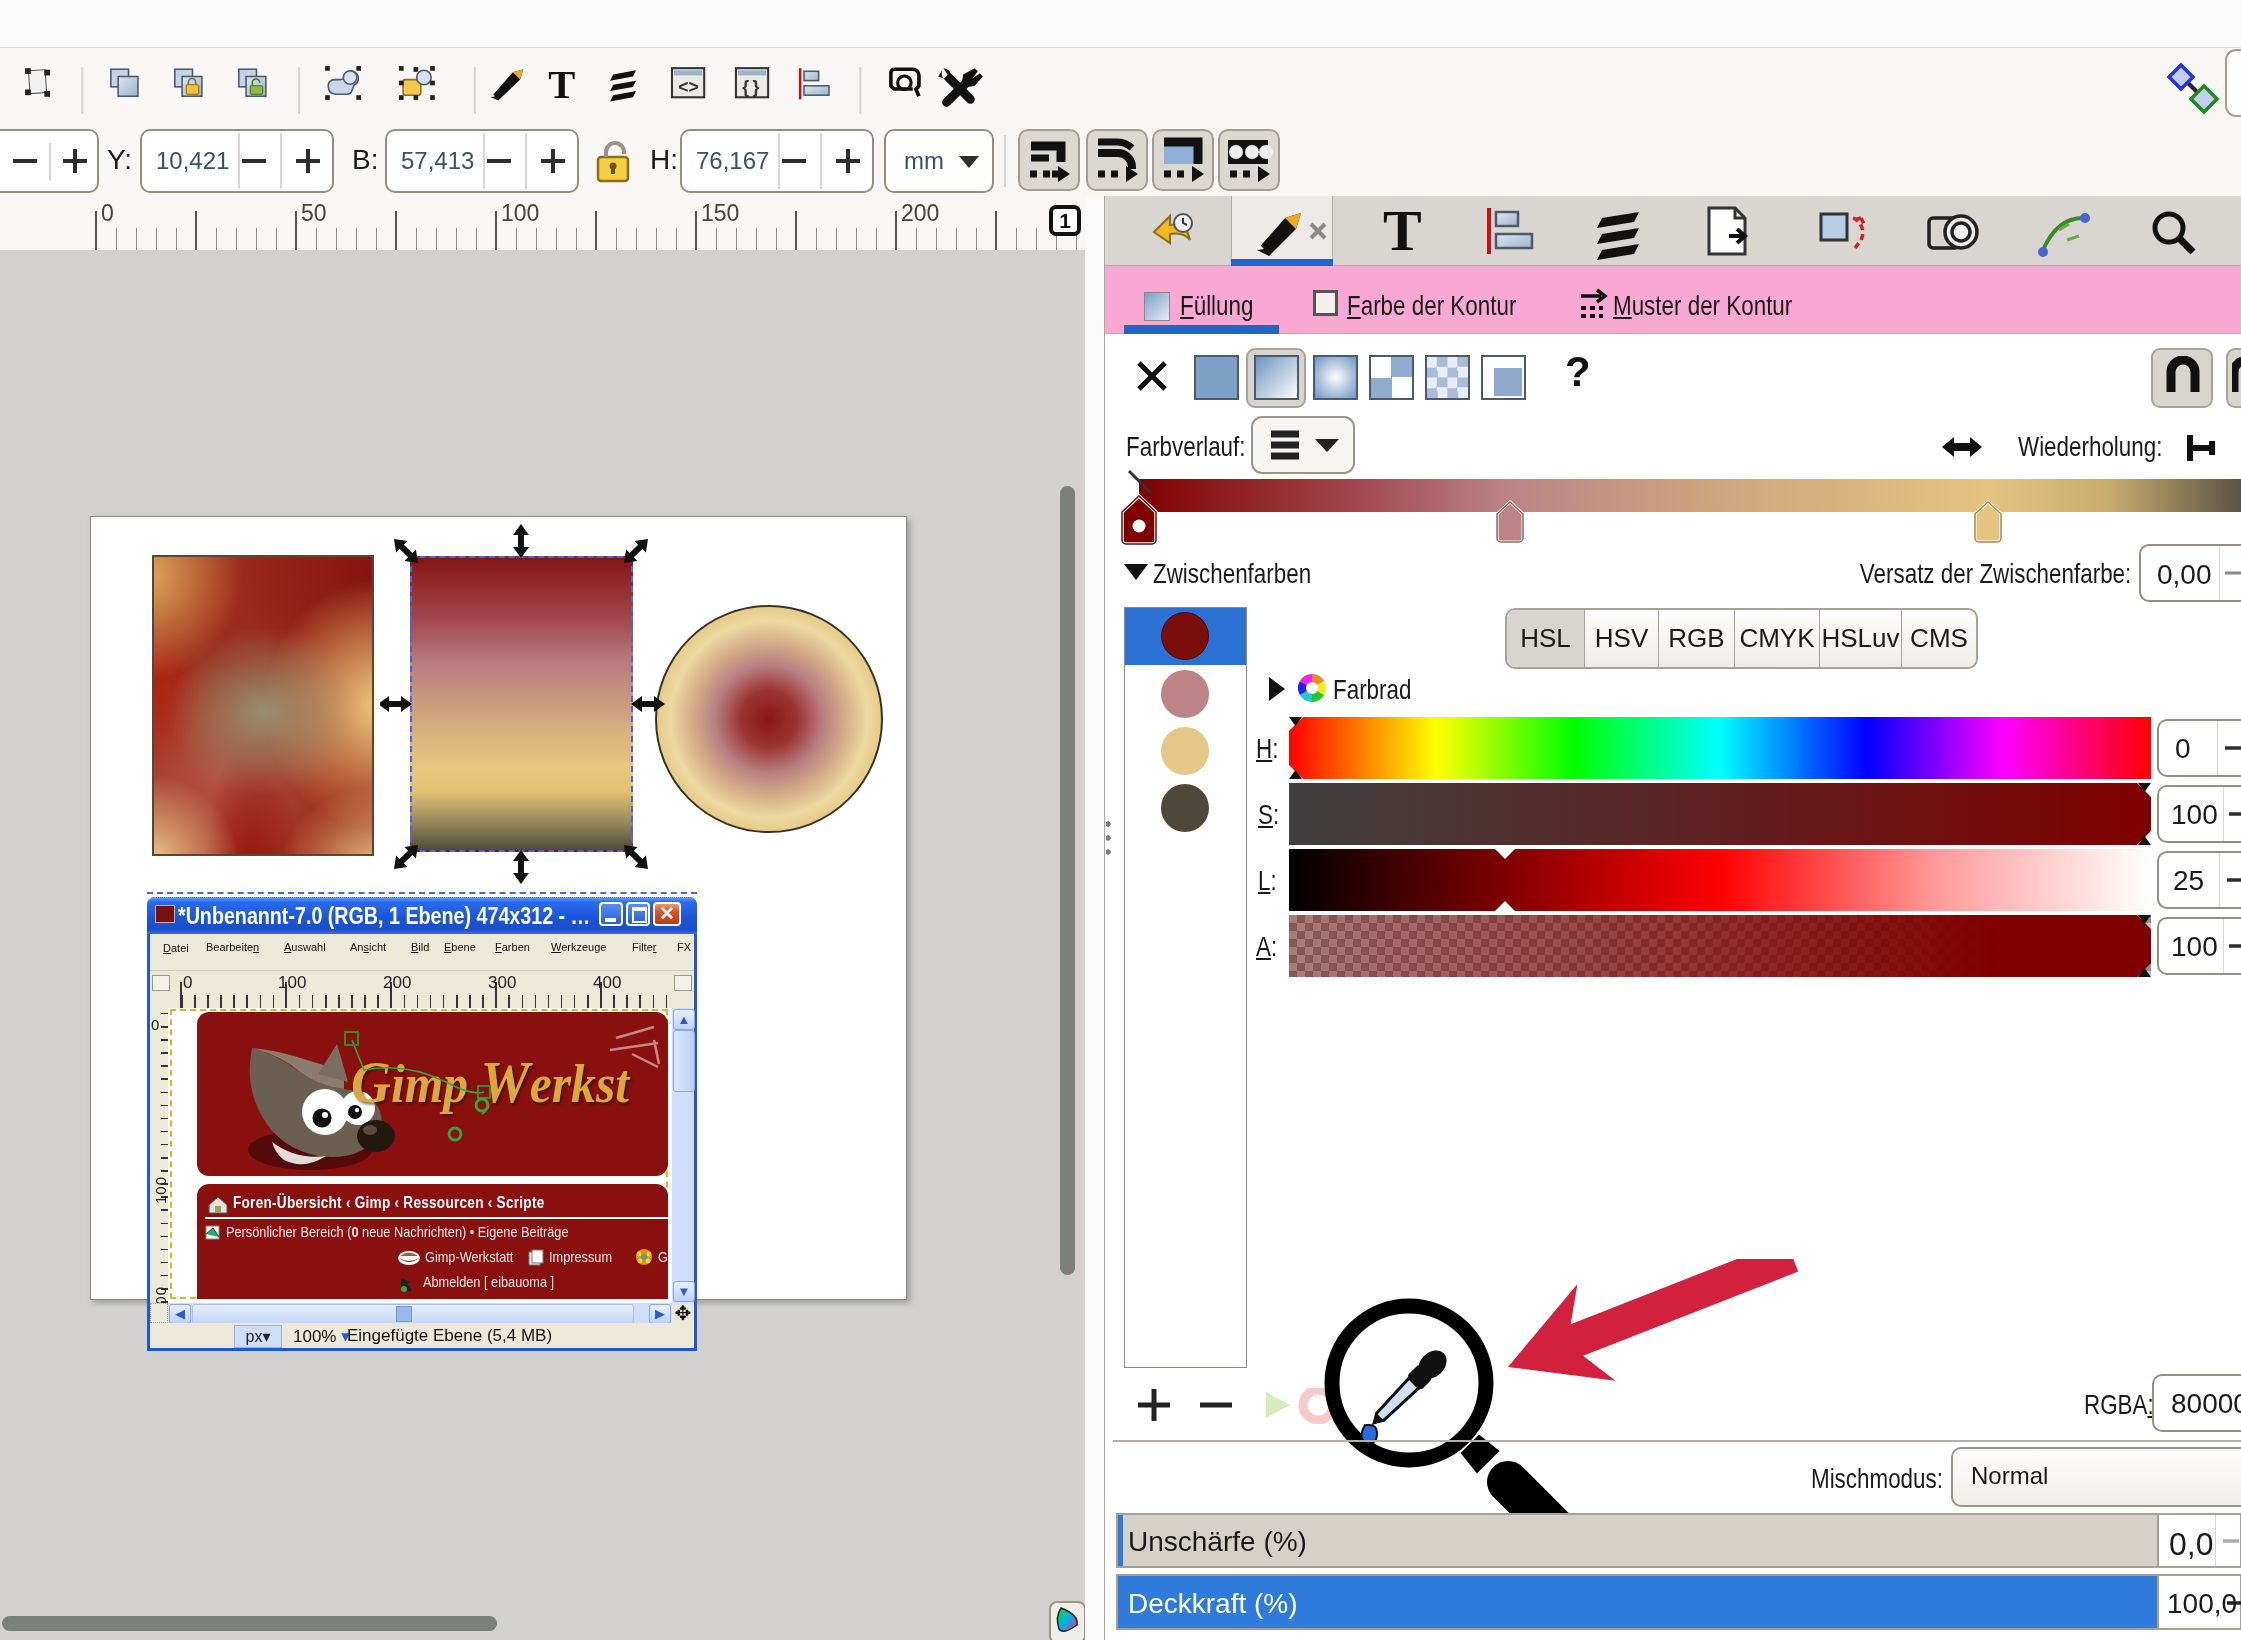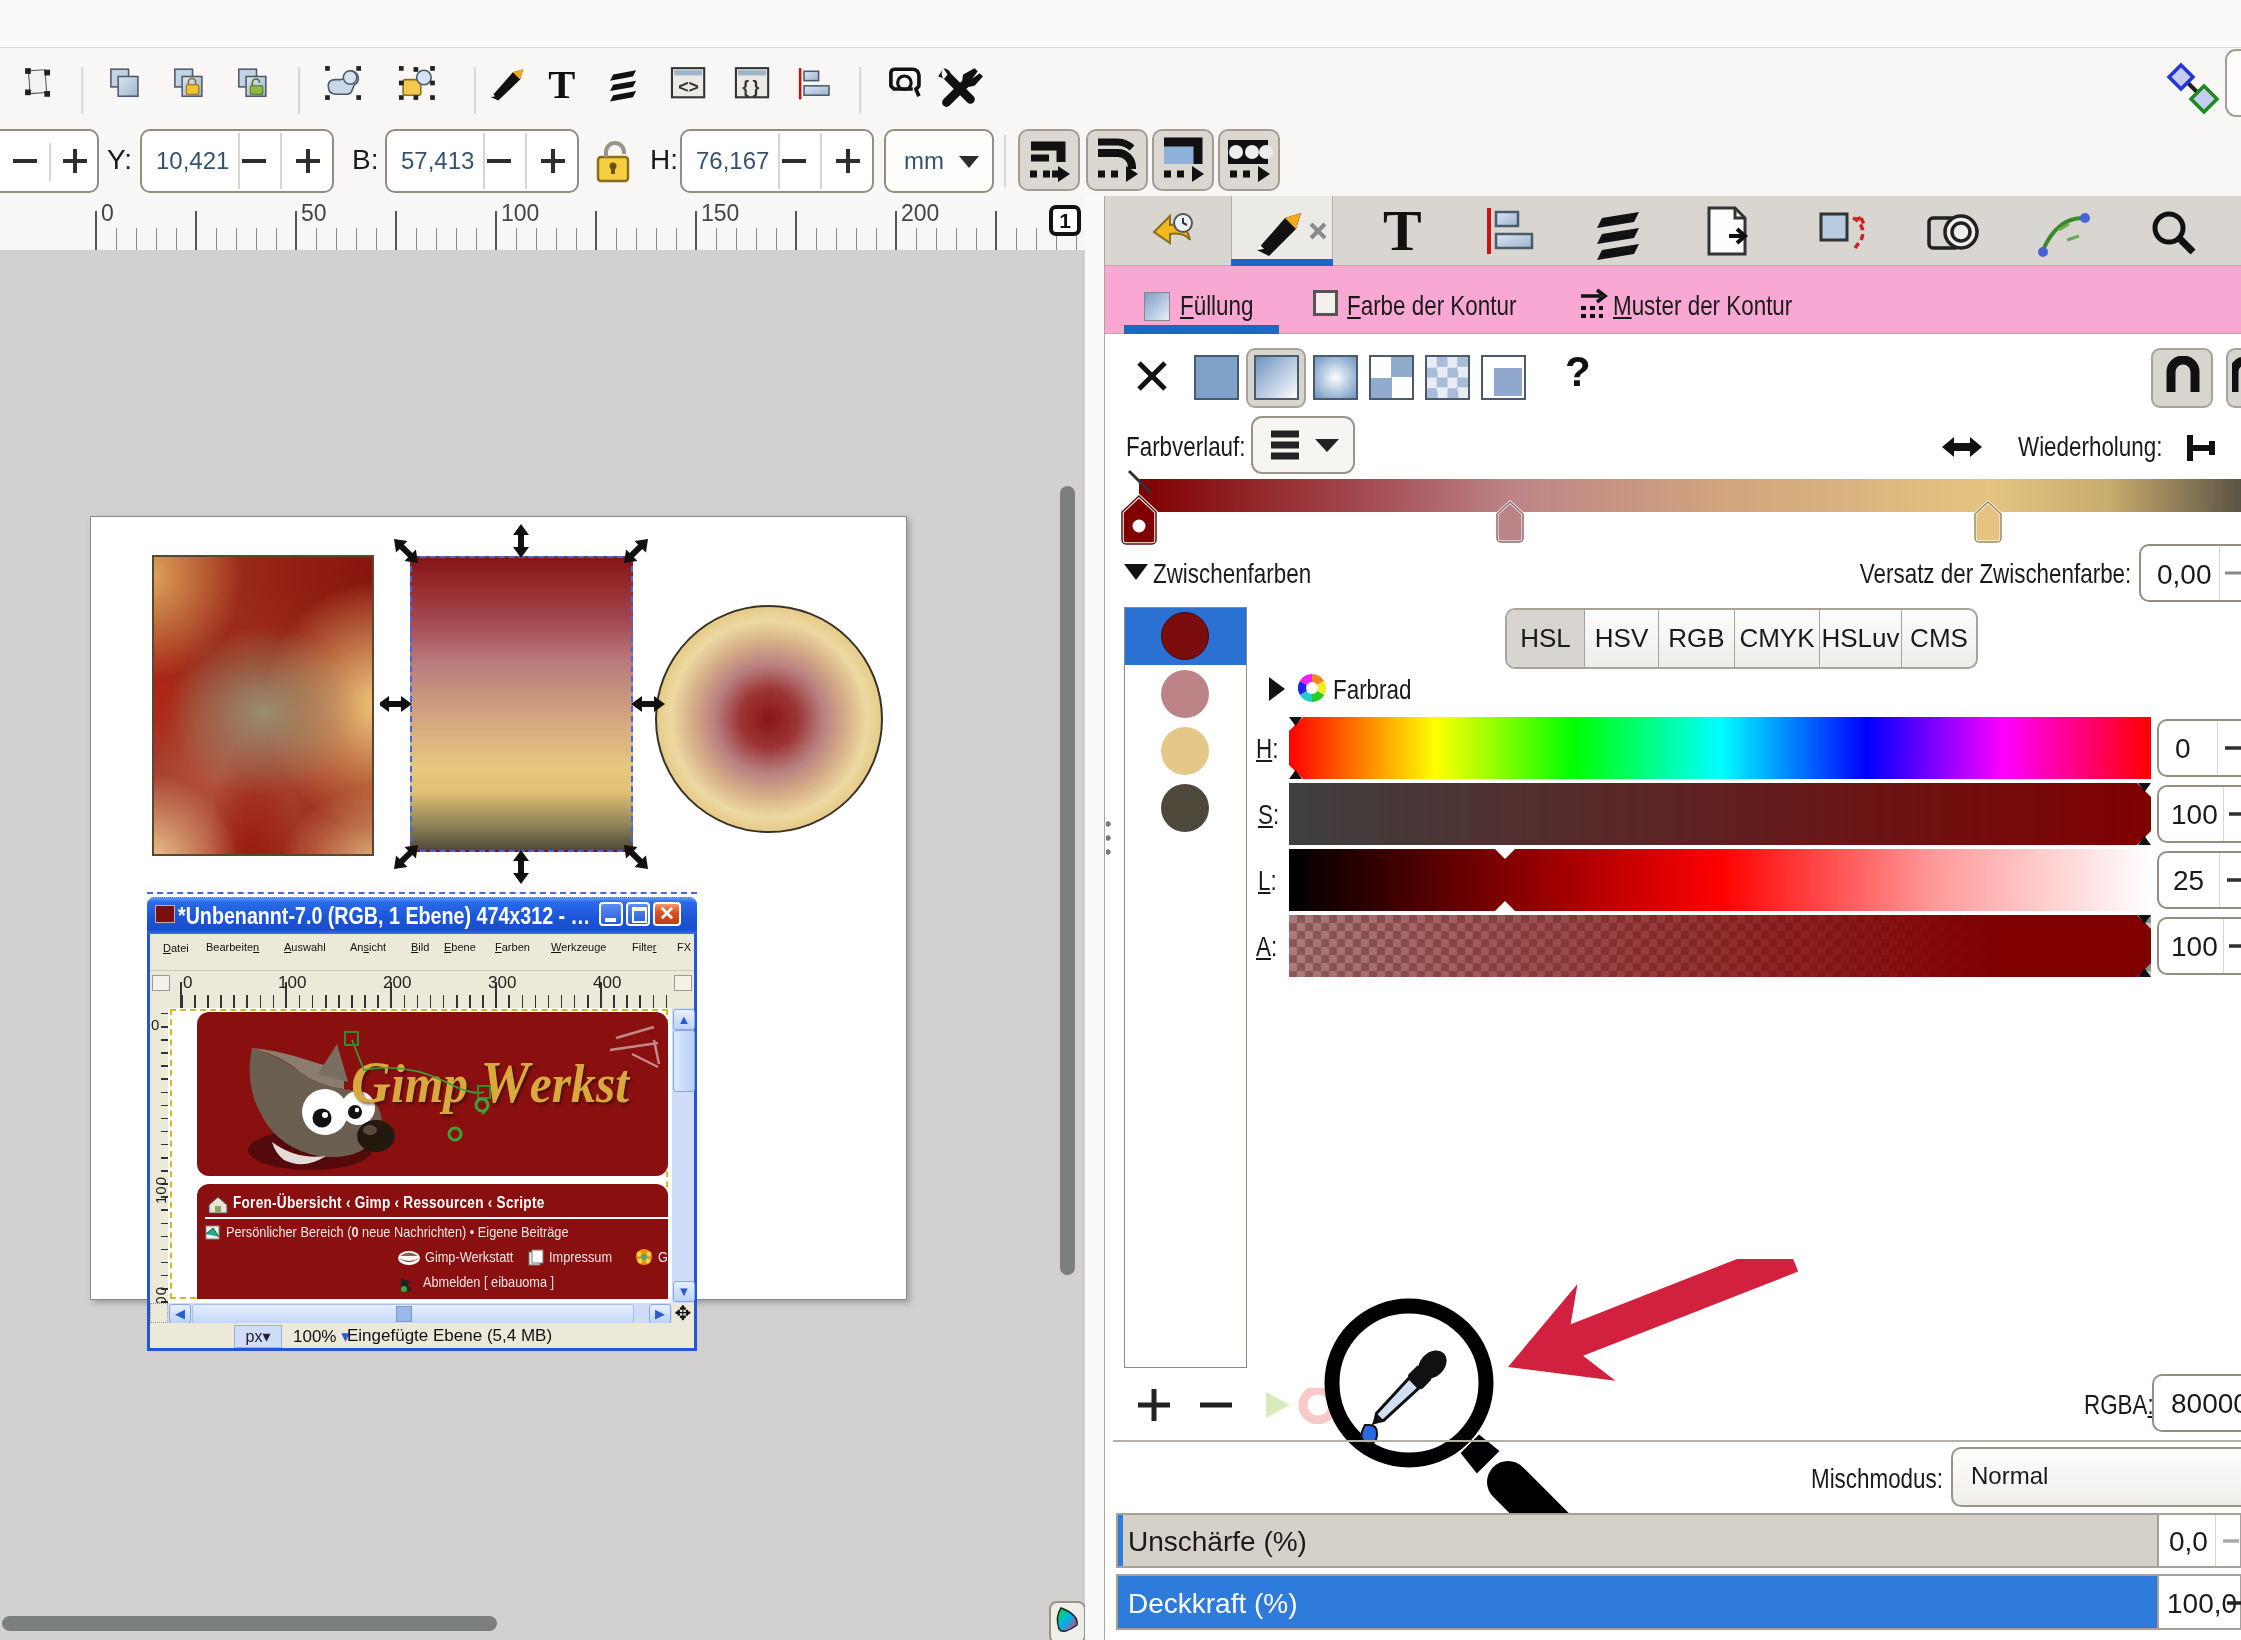--- a/index.html
+++ b/index.html
@@ -756,21 +756,21 @@
     <span class="abs panlblr" style="right:299px;top:1129px;">Mischmodus:</span>
     <div class="abs" style="left:846px;top:1113px;width:291px;height:60px;background:linear-gradient(#fdfdfc,#f0eeea);border:2px solid #99938a;border-radius:10px 0 0 10px;border-right:none;box-sizing:border-box;">
       <span style="position:absolute;left:18px;top:13px;font-size:24px;color:#1a1a1a;">Normal</span>
     </div>
 
     <div class="abs" style="left:11px;top:1179px;width:1043px;height:55px;background:#d5d1c9;border:2px solid #a5a098;box-sizing:border-box;">
       <div style="position:absolute;left:0;top:0;width:5px;height:51px;background:#2f7bdc;"></div>
       <span style="position:absolute;left:10px;top:11px;font-size:28px;color:#1a1a1a;">Unschärfe (%)</span>
     </div>
     <div class="abs" style="left:1054px;top:1179px;width:83px;height:55px;background:#fff;border:2px solid #a5a098;border-left:none;box-sizing:border-box;">
-      <span style="position:absolute;left:10px;top:11px;font-size:28px;color:#1a1a1a;">0,0</span>
+      <span style="position:absolute;left:10px;top:11px;font-size:32px;color:#1a1a1a;">0,0</span>
       <div style="position:absolute;left:56px;top:0;width:1px;height:51px;background:#d8d6d2;"></div>
       <svg style="position:absolute;left:60px;top:15px;" width="22" height="22">
             <line x1="4" y1="11" x2="20" y2="11" stroke="#aaa" stroke-width="3.5"></line>
           </svg>
     </div>
 
     <div class="abs" style="left:11px;top:1240px;width:1043px;height:56px;background:#2f7bdc;border:2px solid #a5a098;box-sizing:border-box;">
       <span style="position:absolute;left:10px;top:12px;font-size:28px;color:#fff;">Deckkraft (%)</span>
     </div>
     <div class="abs" style="left:1054px;top:1240px;width:83px;height:56px;background:#fff;border:2px solid #a5a098;border-left:none;box-sizing:border-box;">

